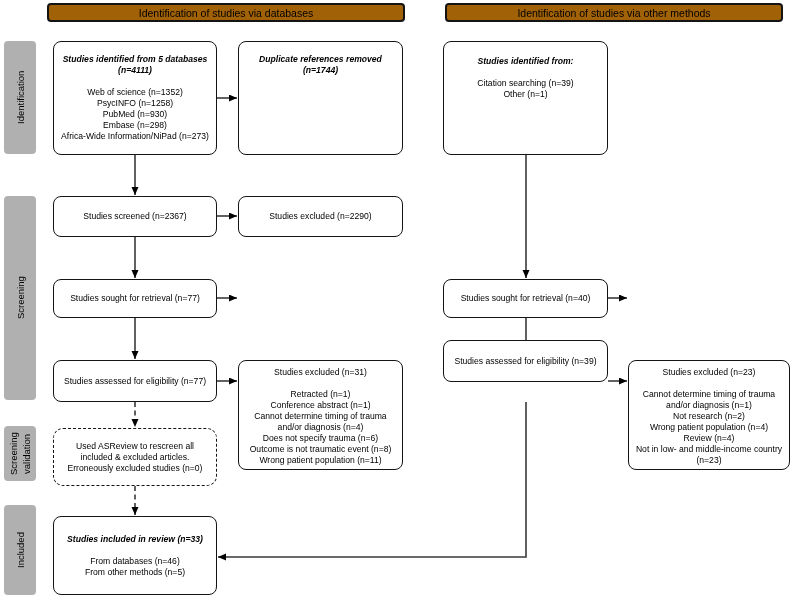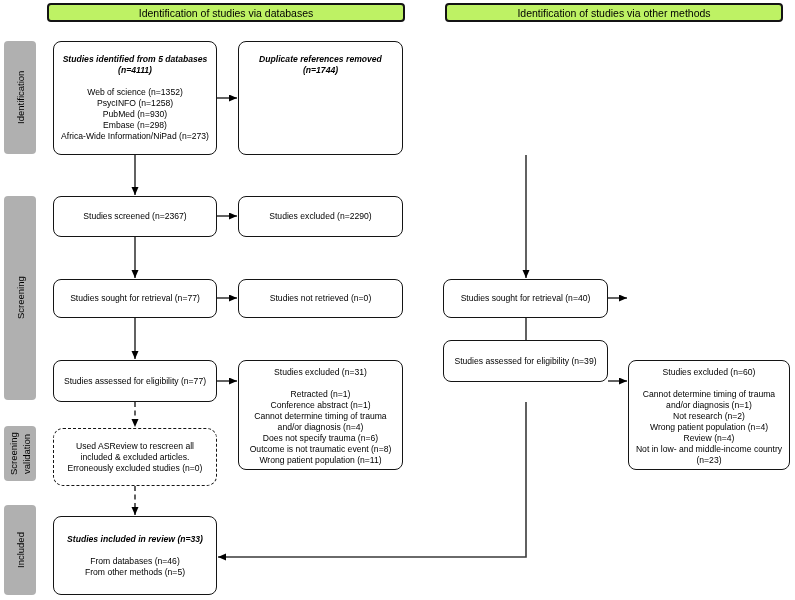--- a/index.html
+++ b/index.html
@@ -1,19 +1,19 @@
 <!DOCTYPE html>
 <html><head>
 <meta charset="utf-8">
 <style>
   html,body { margin:0; padding:0; background:#fff; }
   .stage { position:relative; width:795px; height:600px; background:#ffffff;
            font-family:"Liberation Sans", sans-serif; color:#000; overflow:hidden; }
 
-  .hdr { position:absolute; background:#bef264; border:2px solid #141414; border-radius:4px;
+  .hdr { position:absolute; background:#a16207; border:2px solid #141414; border-radius:4px;
          display:flex; align-items:center; justify-content:center; font-size:10.5px;
          box-sizing:border-box; }
 
   .side { position:absolute; background:#b0b0b0; border-radius:4px; display:flex;
           align-items:center; justify-content:center; box-sizing:border-box; }
   .side span { writing-mode:vertical-rl; transform:rotate(180deg); height:100%;
                font-size:9.5px; line-height:13px; text-align:center; }
 
   .box { position:absolute; background:#fff; border:1.8px solid #141414; border-radius:8px;
          box-sizing:border-box; display:flex; flex-direction:column; align-items:center;
@@ -93,33 +93,36 @@
     <div class="t nwl">PubMed (n=930)</div>
     <div class="t nwl">Embase (n=298)</div>
     <div class="t nwl">Africa-Wide Information/NiPad (n=273)</div>
   </div>
 
   <div class="box pt12" style="left:238px; top:41px; width:165px; height:114px">
     <div class="t b nwl">Duplicate references removed</div>
     <div class="t b nwl">(n=1744)</div>
   </div>
 
+  <div class="box pt14" style="left:443px; top:41px; width:165px; height:114px">
+    <div class="t b nwl">Studies identified from:</div>
+    <div class="gap"></div>
+    <div class="t nwl">Citation searching (n=39)</div>
+    <div class="t nwl">Other (n=1)</div>
+  </div>
 
   <div class="box center" style="left:53px; top:196px; width:164px; height:41px">
     <div class="t nwl">Studies screened (n=2367)</div>
   </div>
   <div class="box center" style="left:238px; top:196px; width:165px; height:41px">
     <div class="t nwl">Studies excluded (n=2290)</div>
   </div>
 
   <div class="box center" style="left:53px; top:279px; width:164px; height:39px">
     <div class="t nwl">Studies sought for retrieval (n=77)</div>
-  </div>
-  <div class="box center" style="left:238px; top:279px; width:165px; height:39px">
-    <div class="t nwl">Studies not retrieved (n=0)</div>
   </div>
   <div class="box center" style="left:443px; top:279px; width:165px; height:39px">
     <div class="t nwl">Studies sought for retrieval (n=40)</div>
   </div>
 
   <div class="box center" style="left:53px; top:360px; width:164px; height:42px">
     <div class="t nwl">Studies assessed for eligibility (n=77)</div>
   </div>
 
   <div class="box pt6" style="left:238px; top:360px; width:165px; height:110px">
@@ -131,21 +134,21 @@
     <div class="t">Does not specify trauma (n=6)</div>
     <div class="t">Outcome is not traumatic event (n=8)</div>
     <div class="t">Wrong patient population (n=11)</div>
   </div>
 
   <div class="box center" style="left:443px; top:340px; width:165px; height:42px">
     <div class="t nwl">Studies assessed for eligibility (n=39)</div>
   </div>
 
   <div class="box pt6" style="left:628px; top:360px; width:162px; height:110px">
-    <div class="t nwl">Studies excluded (n=60)</div>
+    <div class="t nwl">Studies excluded (n=23)</div>
     <div class="gap"></div>
     <div class="t">Cannot determine timing of trauma and/or diagnosis (n=1)</div>
     <div class="t">Not research (n=2)</div>
     <div class="t">Wrong patient population (n=4)</div>
     <div class="t">Review (n=4)</div>
     <div class="t">Not in low- and middle-income country (n=23)</div>
   </div>
 
   <div class="box center dashed" style="left:53px; top:428px; width:164px; height:58px">
     <div class="t nwl">Used ASReview to rescreen all</div>

